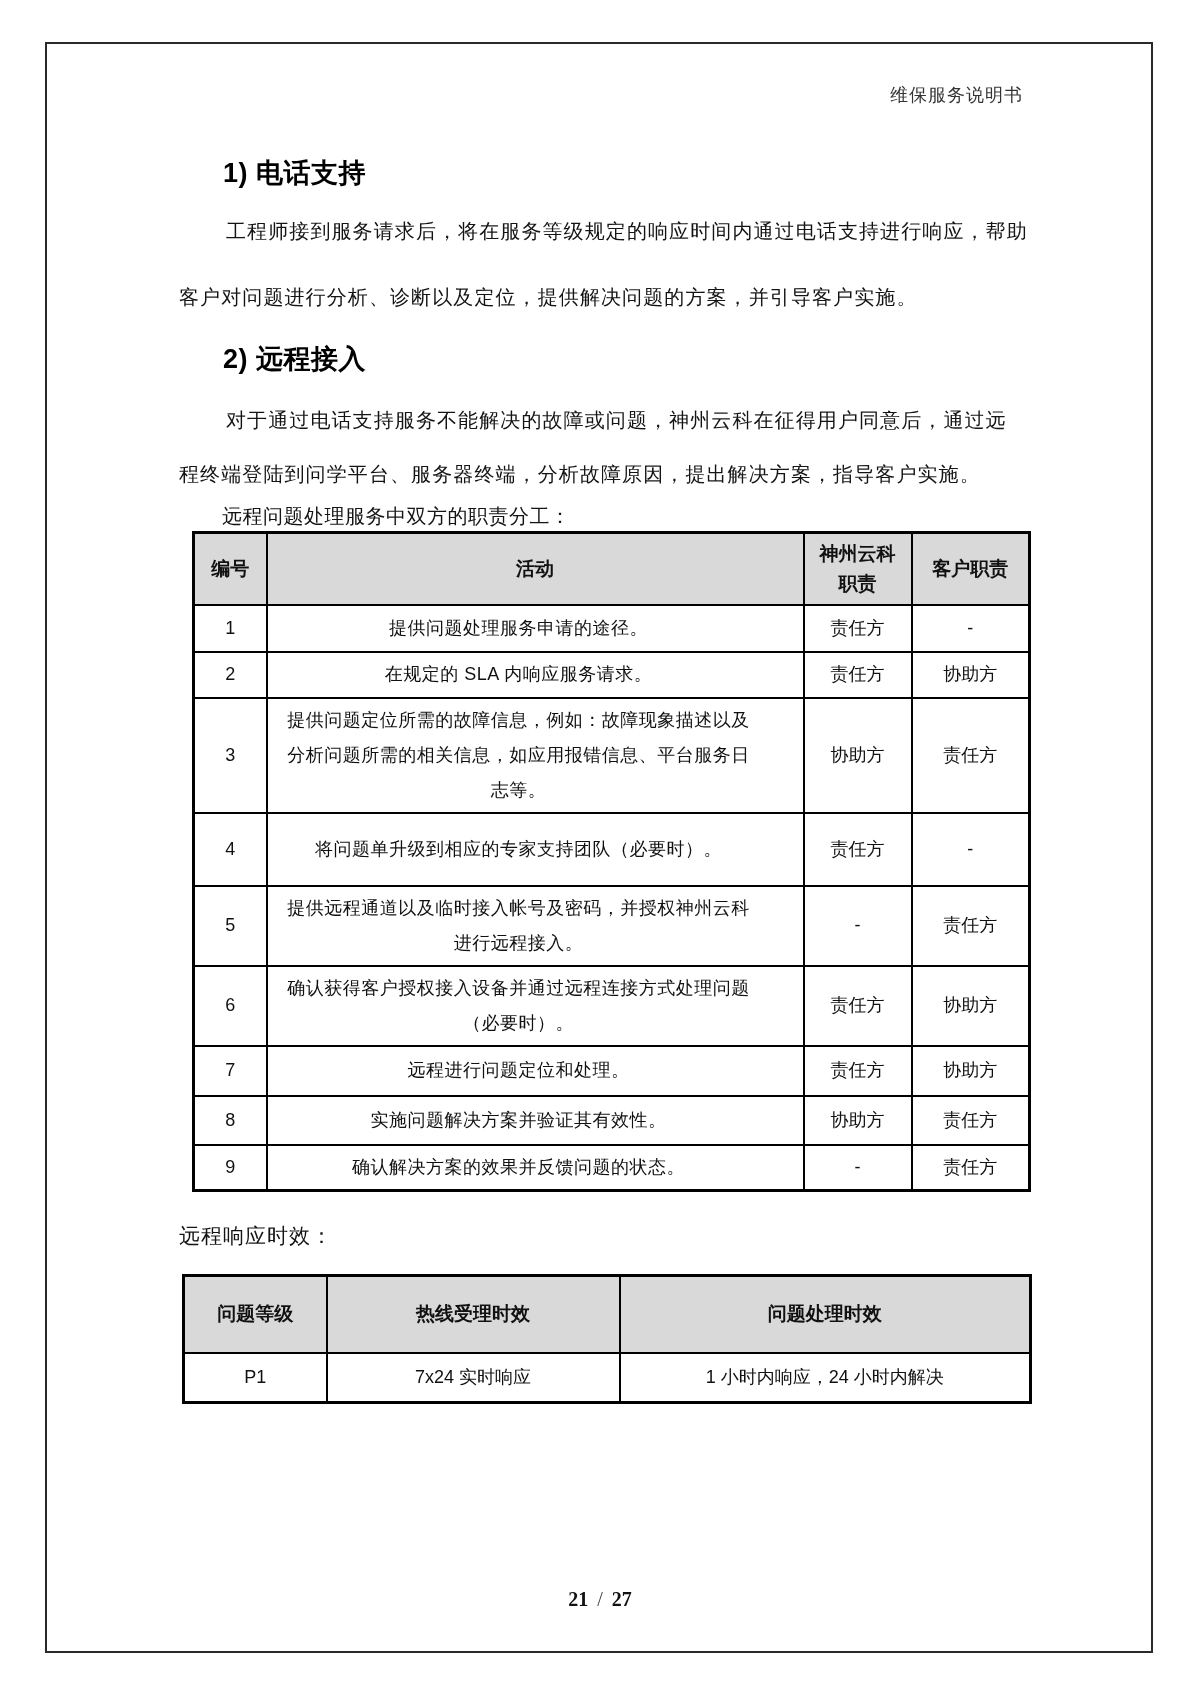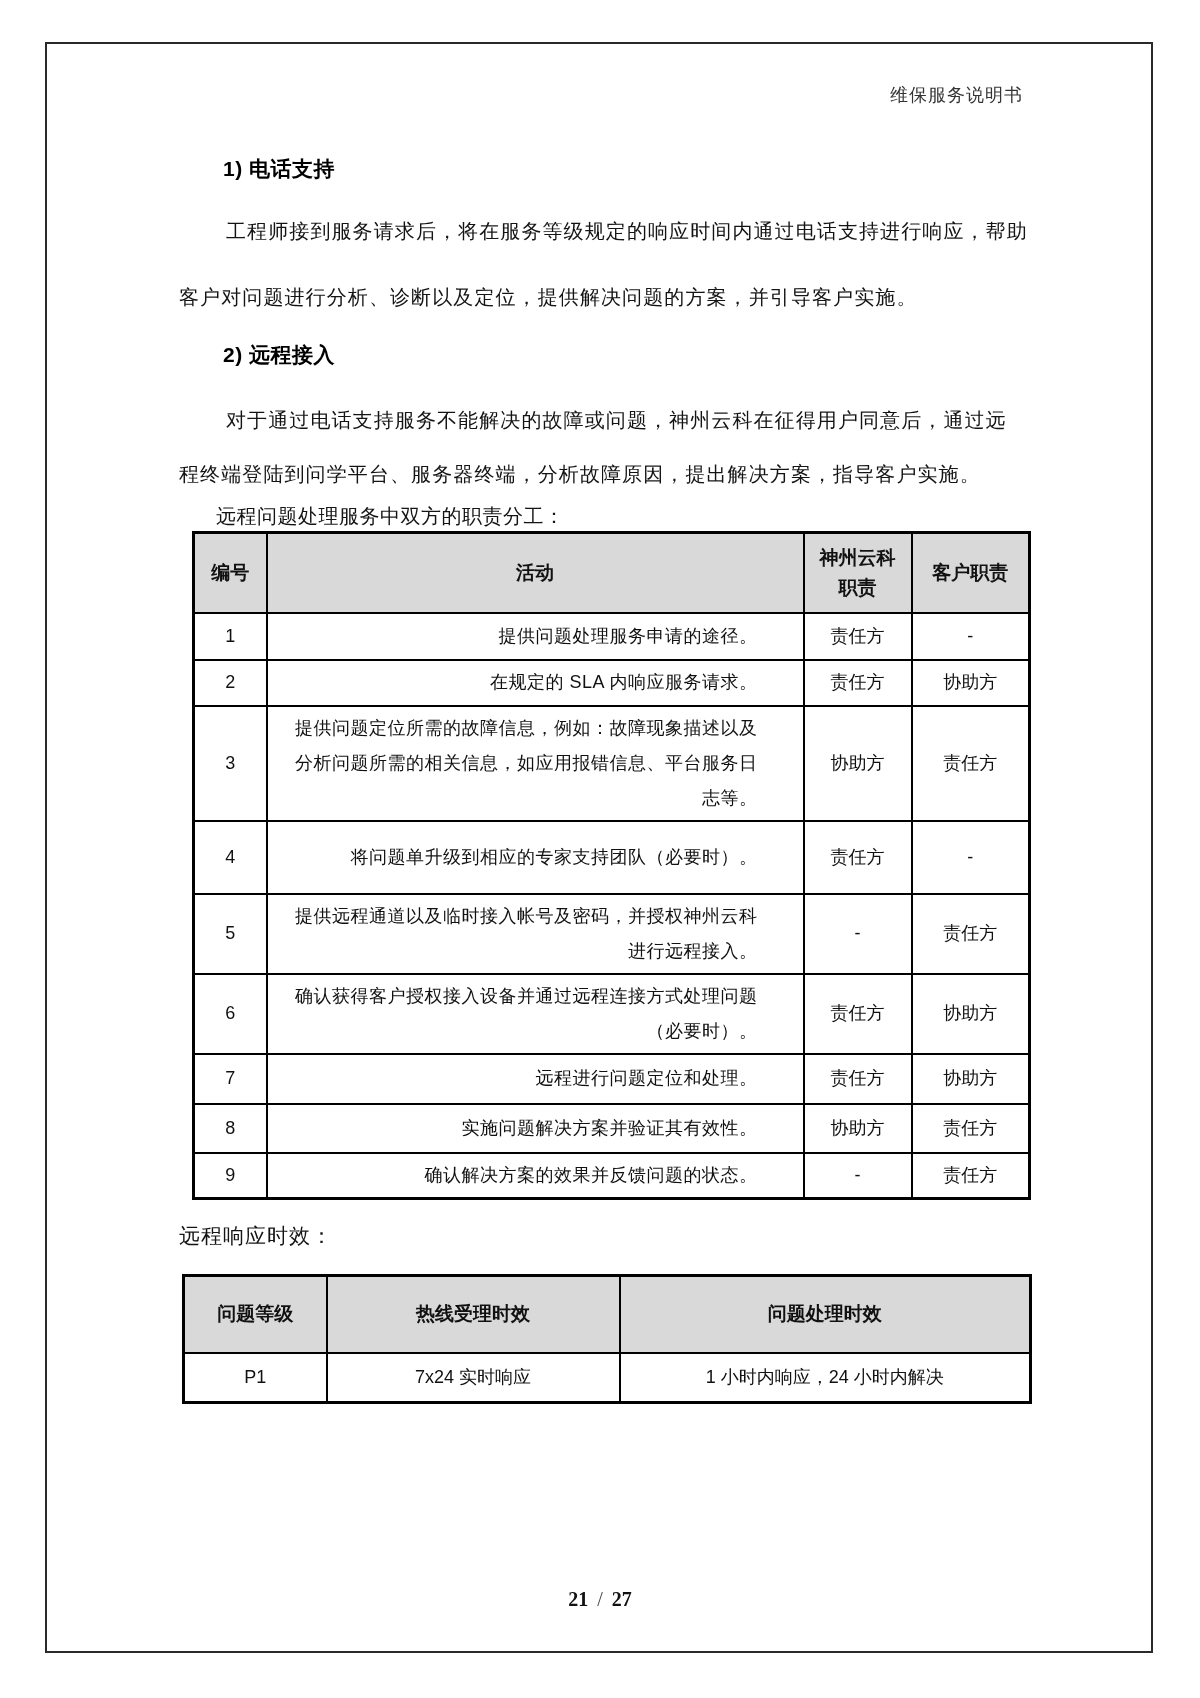--- a/index.html
+++ b/index.html
@@ -20,35 +20,35 @@
   }
   .doc-header{
     position:absolute;left:723px;top:83px;width:300px;
     text-align:right;
     font-family:Liberation Sans, sans-serif;
     font-size:18px;letter-spacing:1px;color:#333333;
     white-space:nowrap;
   }
   .sec-heading{
     position:absolute;left:223px;
-    font-size:21px;font-weight:bold;color:#000000;
+    font-size:27px;font-weight:bold;color:#000000;
     letter-spacing:0.5px;white-space:nowrap;
   }
   .h1{top:155px;}
   .h2{top:341px;}
   .pline{
     position:absolute;
     font-size:20px;letter-spacing:1.1px;color:#141414;
     white-space:nowrap;
   }
   .p1l1{left:226px;top:218px;}
   .p1l2{left:179px;top:284px;}
   .p2l1{left:226px;top:407px;}
   .p2l2{left:179px;top:461px;}
-  .intro1{left:216px;top:503px;letter-spacing:0.5px;}
+  .intro1{left:222px;top:503px;letter-spacing:0.5px;}
   .intro2{left:179px;top:1222px;font-size:21px;letter-spacing:1px;}
 
   table.doc-table{
     border-collapse:collapse;
     table-layout:fixed;
     position:absolute;
     background:#ffffff;
   }
   table.doc-table td,table.doc-table th{
     border:2px solid #000000;
@@ -62,21 +62,21 @@
   }
   table.doc-table th{
     background:#d9d9d9;
     font-weight:bold;
     font-size:19px;
     line-height:30px;
   }
   .t1{left:192px;top:531px;width:836px;border:3px solid #000;}
   .t2{left:182px;top:1274px;width:847px;border:3px solid #000;}
   .t1 td.act{
-    text-align:right;
+    text-align:center;
     padding:4px 45px 4px 12px;
     letter-spacing:0.5px;
   }
   .t2 th{line-height:26px;}
   .footer{
     position:absolute;left:0;top:1588px;width:1200px;
     text-align:center;
     font-family:"Liberation Serif","DejaVu Serif",serif;
     font-size:20px;font-weight:bold;color:#111111;
   }
@@ -100,21 +100,21 @@
 <div class="pline intro1">远程问题处理服务中双方的职责分工：</div>
 
 <table class="doc-table t1">
   <colgroup>
     <col style="width:73px">
       <col style="width:537px">
       <col style="width:108px">
       <col style="width:118px">
   </colgroup>
   <tbody>
-      <tr style="height:80px">
+      <tr style="height:72px">
     <th>编号</th>
     <th>活动</th>
     <th>
       <div>神州云科</div>
       <div>职责</div>
     </th>
     <th>客户职责</th>
   </tr>
   <tr style="height:47px">
     <td>1</td>

